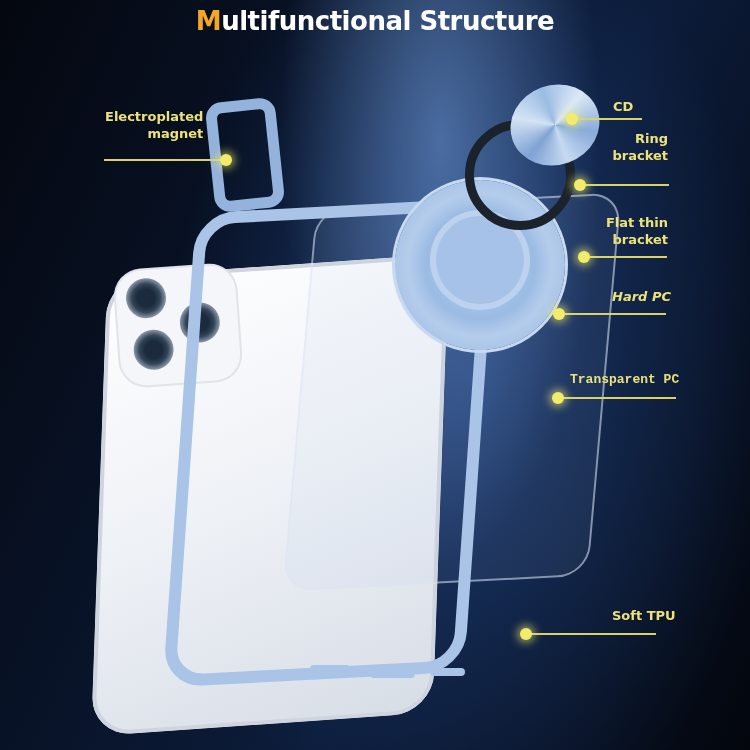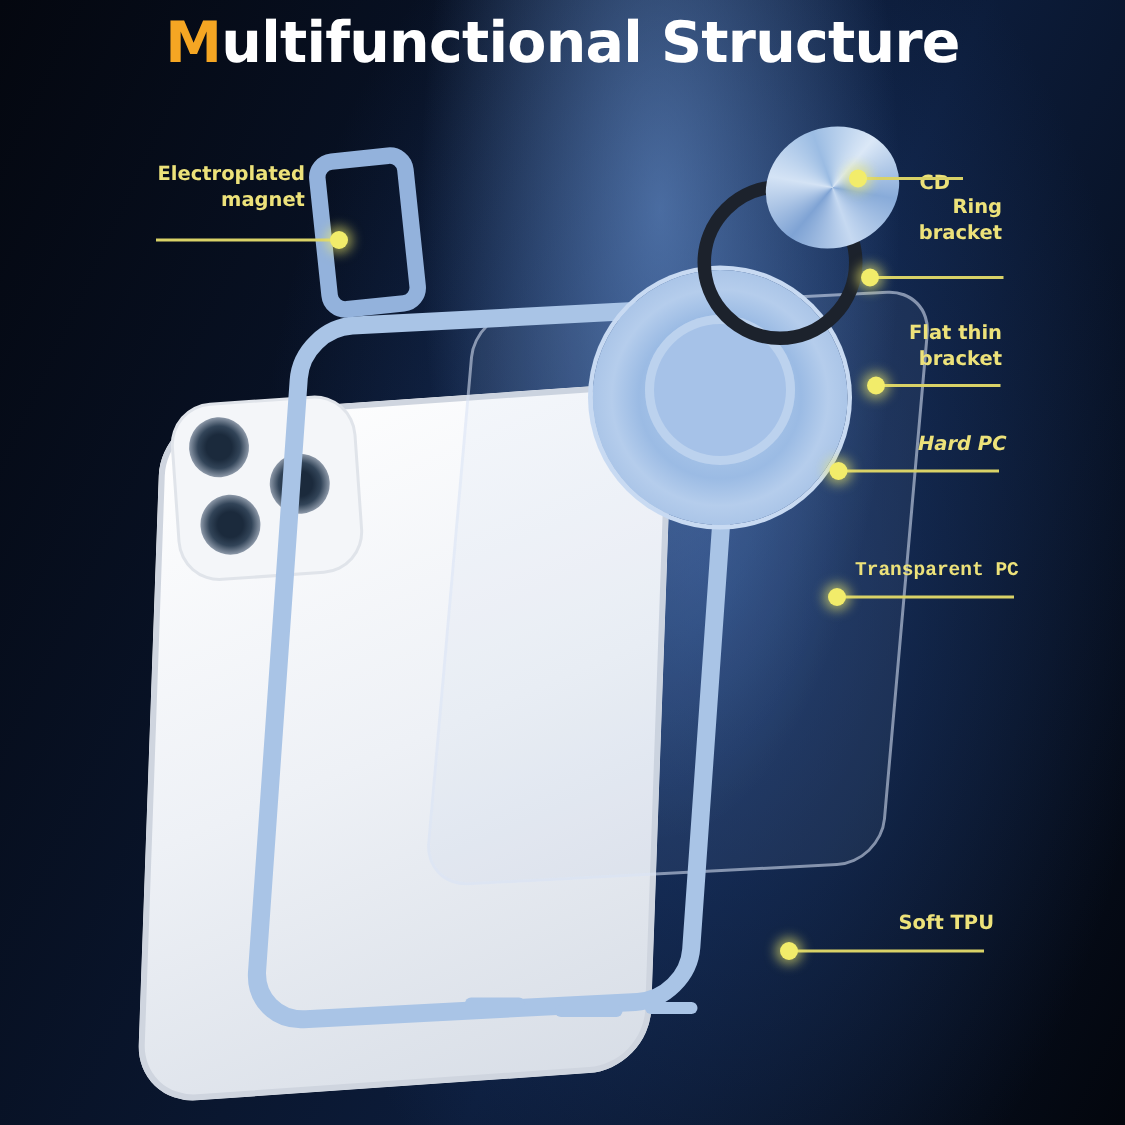--- a/index.html
+++ b/index.html
@@ -4,21 +4,21 @@
 <style>
   html,body{margin:0;padding:0;}
   body{width:750px;height:750px;overflow:hidden;position:relative;
     background:#050a18;font-family:"DejaVu Sans","Liberation Sans",sans-serif;}
   .bg{position:absolute;inset:0;
     background:
       radial-gradient(ellipse 160px 420px at 440px 140px, rgba(120,165,230,0.55), rgba(40,70,130,0.0) 100%),
       radial-gradient(ellipse 300px 500px at 470px 380px, rgba(40,80,150,0.55), rgba(10,20,40,0) 100%),
       linear-gradient(115deg,#04070f 0%,#0a1730 45%,#0c1c3a 60%,#03060d 100%);}
   .title{position:absolute;top:6px;left:0;width:750px;text-align:center;
-    font-size:38px;font-weight:bold;color:#ffffff;letter-spacing:-0.5px;}
+    font-size:26px;font-weight:bold;color:#ffffff;letter-spacing:-0.5px;}
   .title .accent{color:#f5a623;}
   .label{position:absolute;color:#ede27a;font-size:13px;font-weight:bold;line-height:17px;}
   .line{position:absolute;height:2px;background:#d9d267;}
   .dot{position:absolute;width:12px;height:12px;border-radius:50%;
     background:#f2ec6a;box-shadow:0 0 8px 3px rgba(242,236,106,0.6);}
   .r{text-align:right;}
 
   
   .phone{position:absolute;left:100px;top:265px;width:340px;height:460px;
     background:linear-gradient(160deg,#ffffff 0%,#eef1f6 50%,#d7dde6 100%);
@@ -75,21 +75,21 @@
   <div class="cd"></div>
 </div>
 
 <div class="label" style="left:105px;top:108px;text-align:right;">
   <div>Electroplated</div>
   <div>magnet</div>
 </div>
 <div class="line" style="left:104px;top:159px;width:122px;"></div>
 <div class="dot" style="left:220px;top:154px;"></div>
 
-<div class="label" style="left:613px;top:98px;margin-top:16px;">CD</div>
+<div class="label" style="left:613px;top:98px;">CD</div>
 <div class="line" style="left:578px;top:118px;width:64px;"></div>
 <div class="dot" style="left:566px;top:113px;"></div>
 
 <div class="label r" style="left:600px;top:130px;width:68px;">
   <div>Ring</div>
   <div>bracket</div>
 </div>
 <div class="line" style="left:585px;top:184px;width:84px;"></div>
 <div class="dot" style="left:574px;top:179px;"></div>
 
@@ -101,15 +101,15 @@
 <div class="dot" style="left:578px;top:251px;"></div>
 
 <div class="label" style="left:612px;top:288px;font-style:italic;">Hard PC</div>
 <div class="line" style="left:560px;top:313px;width:106px;"></div>
 <div class="dot" style="left:553px;top:308px;"></div>
 
 <div class="label" style="left:570px;top:371px;font-family:Liberation Mono, monospace;">Transparent PC</div>
 <div class="line" style="left:560px;top:397px;width:116px;"></div>
 <div class="dot" style="left:552px;top:392px;"></div>
 
-<div class="label" style="left:599px;top:607px;text-align:center;">Soft TPU</div>
+<div class="label" style="left:612px;top:607px;text-align:center;">Soft TPU</div>
 <div class="line" style="left:528px;top:633px;width:128px;"></div>
 <div class="dot" style="left:520px;top:628px;"></div>
 
 </body></html>

